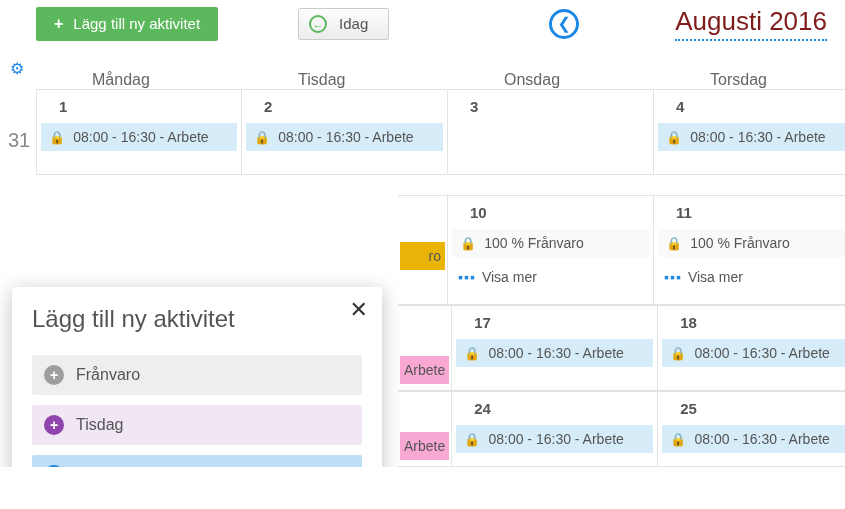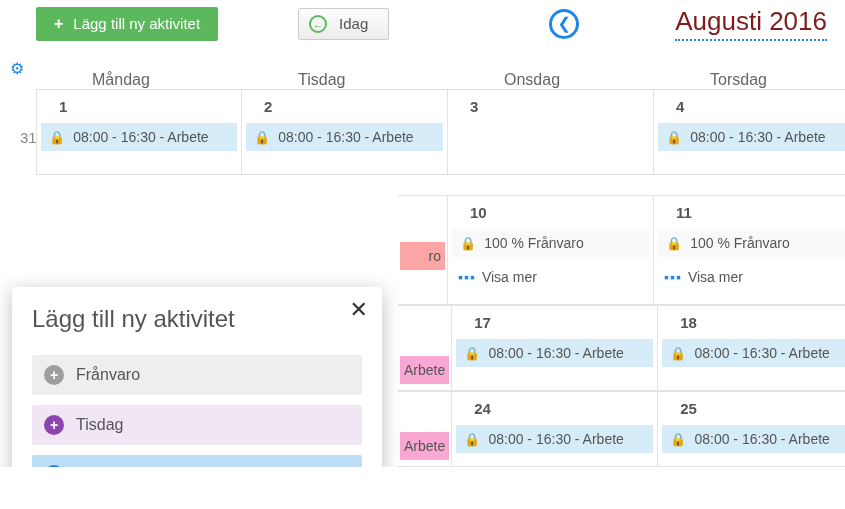--- a/index.html
+++ b/index.html
@@ -9,33 +9,33 @@
   .btn-add .plus { font-weight: bold; font-size: 16px; }
   .btn-today { background: linear-gradient(#fdfdfd,#ececec); border: 1px solid #ccc; padding: 6px 20px 6px 10px; display: inline-flex; align-items: center; gap: 12px; font-size: 15px; color: #555; cursor: pointer; border-radius: 2px; margin-left: 60px; }
   .arrow-circle { width: 18px; height: 18px; border: 2px solid #5cb85c; border-radius: 50%; display: inline-flex; align-items: center; justify-content: center; color: #5cb85c; font-size: 11px; }
   .nav-prev { width: 30px; height: 30px; border: 3px solid #1e88e5; border-radius: 50%; display: inline-flex; align-items: center; justify-content: center; color: #1e88e5; font-size: 16px; cursor: pointer; margin-left: 140px; }
   .month-title { color: #7f1d1d; font-size: 26px; margin-left: auto; margin-right: 8px; border-bottom: 2px dotted #1e88e5; padding-bottom: 2px; cursor: pointer; }
   .header-row { display: flex; padding-left: 36px; margin-top: 24px; color: #666; font-size: 16px; margin-left: 48px; }
   .header-cell { flex: 0 0 206px; padding-left: 8px; }
   .header-cell.ons { flex: 0 0 206px; }
   .grid-area { position: relative; }
   .gear { position: absolute; left: 10px; top: -30px; color: #1e88e5; font-size: 16px; cursor: pointer; }
-  .week-num { position: absolute; left: 20px; color: #888; font-size: 15px; }
+  .week-num { position: absolute; left: 8px; color: #888; font-size: 20px; }
   .row { display: flex; padding-left: 36px; }
   .cell { flex: 0 0 206px; border: 1px solid #e3e3e3; border-left: none; background: #fff; min-height: 86px; display: flex; flex-direction: column; }
   .cell:first-child { border-left: 1px solid #e3e3e3; }
   .cell-day { font-weight: bold; color: #555; padding: 8px 10px 6px 22px; font-size: 15px; }
   .entry { background: #d6ecf8; margin: 2px 4px 6px 4px; padding: 6px 8px; display: flex; align-items: center; gap: 8px; font-size: 14px; color: #555; }
   .entry.white { background: #f9f9f9; }
   .lock { color: #999; font-size: 13px; }
   .showmore { padding: 6px 10px; color: #555; font-size: 14px; display: flex; align-items: center; gap: 6px; cursor: pointer; }
   .dots { color: #1e88e5; letter-spacing: 1px; font-weight: bold; }
   .partial-left { flex: 0 0 50px; border: 1px solid #e3e3e3; border-left:none; display:flex; flex-direction:column; justify-content:flex-end; }
   .partial-left .entry-frag { background:#f9a8d4; margin: 2px 2px 6px 2px; padding:6px 4px; font-size:14px; color:#555; text-align:right; }
-  .partial-left .entry-frag.white { background:#fca5a5; }
+  .partial-left .entry-frag.white { background:#eab308; }
   .row2 .cell, .row2 .partial-left { min-height: 110px; }
   
   .popover { position: absolute; left: 12px; top: 198px; width: 370px; background: #fff; border-radius: 3px; box-shadow: 0 4px 20px rgba(0,0,0,0.25); padding: 18px 20px 28px 20px; z-index: 50; }
   .popover h2 { margin: 0 0 22px 0; font-weight: normal; font-size: 24px; color: #555; }
   .pop-close { position: absolute; right: 14px; top: 10px; font-size: 22px; color: #333; cursor: pointer; }
   .opt { display: flex; align-items: center; gap: 12px; padding: 10px 12px; margin-bottom: 10px; font-size: 16px; color: #555; cursor: pointer; border-radius: 2px; }
   .opt .circ { width: 20px; height: 20px; border-radius: 50%; display:inline-flex; align-items:center; justify-content:center; color:#fff; font-weight:bold; font-size:14px; }
   .opt1 { background:#eeeeee; }
   .opt1 .circ { background:#9e9e9e; }
   .opt2 { background:#f0e6f4; }

